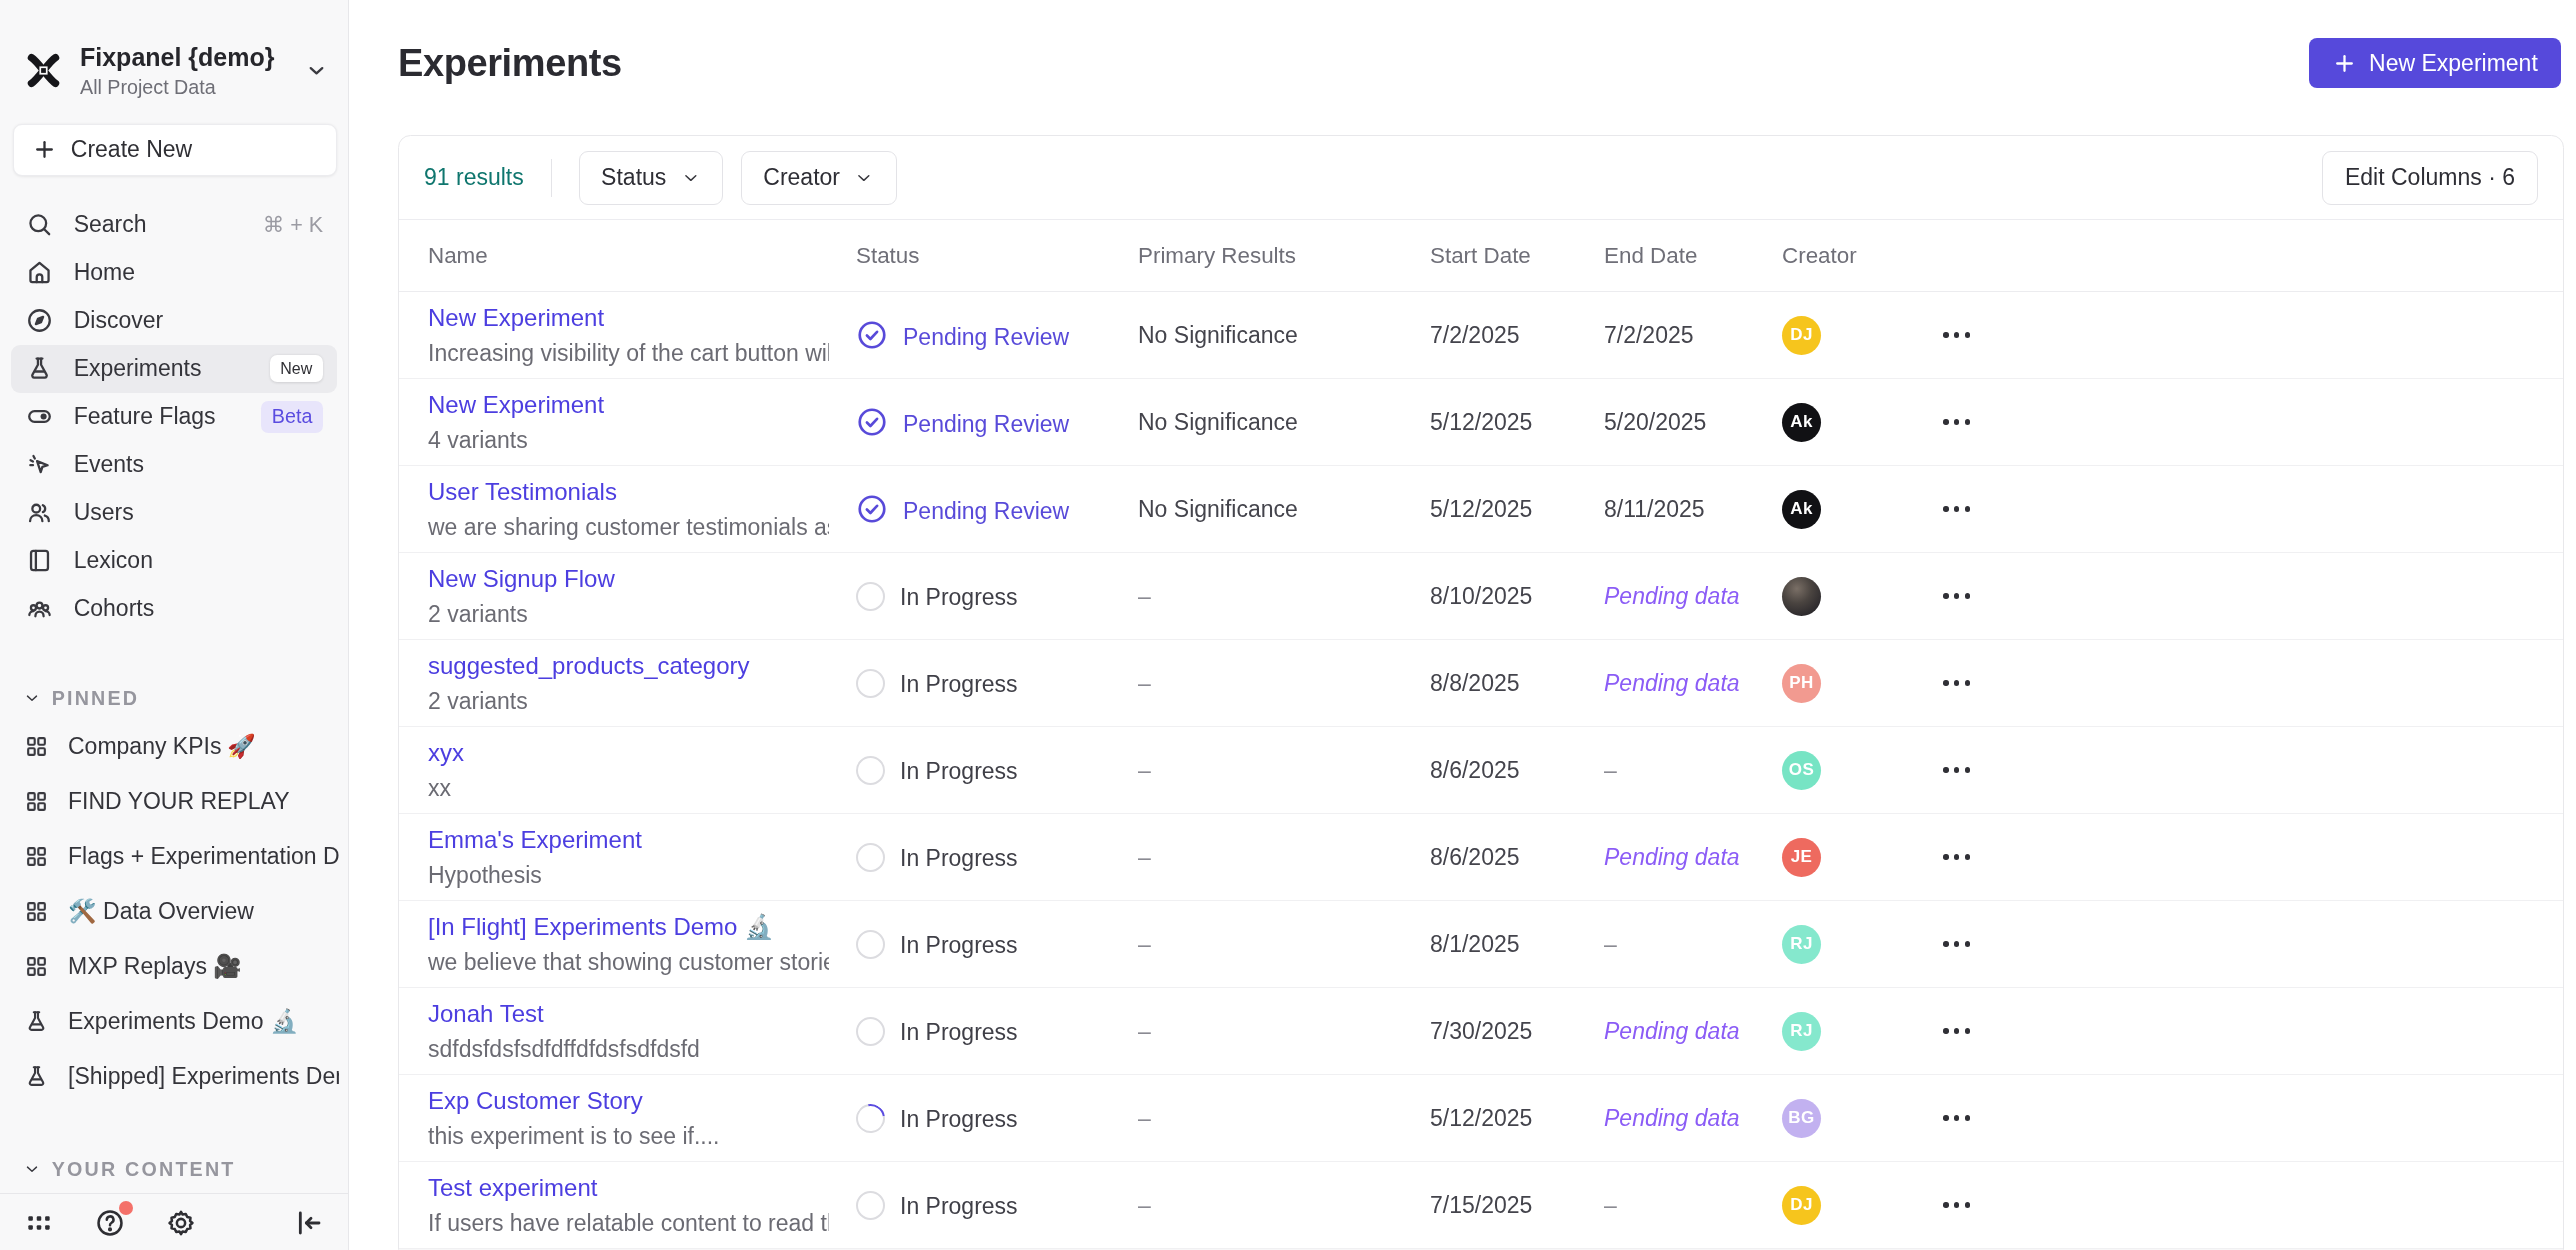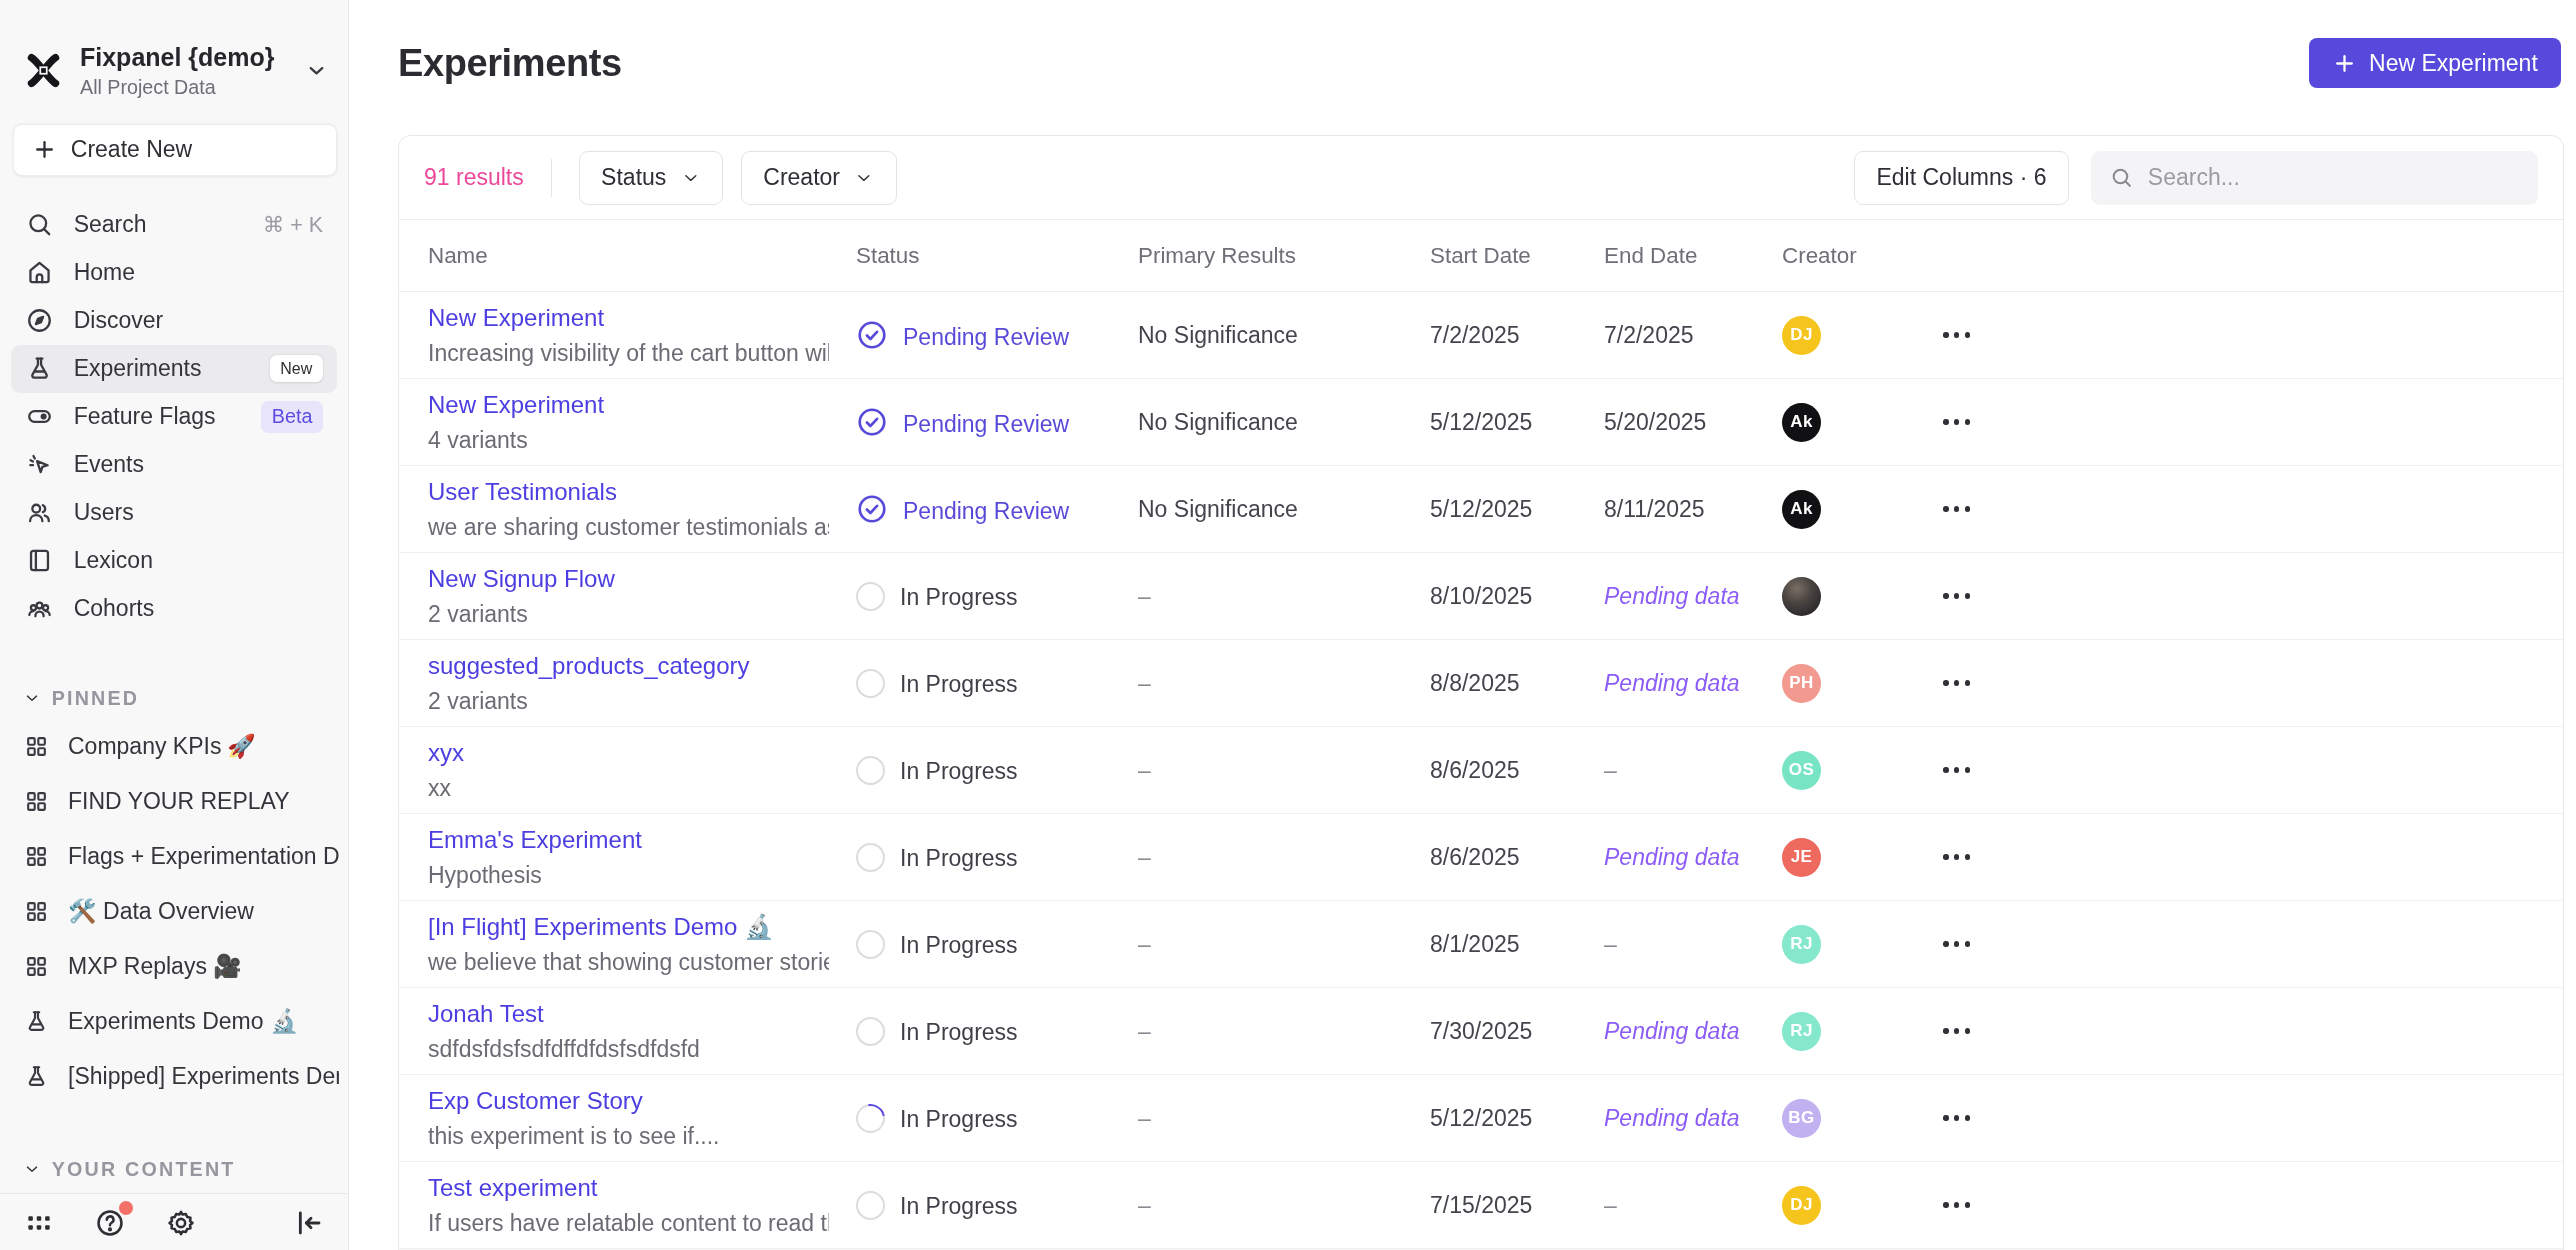--- a/index.html
+++ b/index.html
@@ -40,21 +40,21 @@
 
   
   .main { flex:1; min-width:0; padding:0 12.5px 0 49px; }
   .page-header { margin-top:38px; display:flex; align-items:center; justify-content:space-between; padding-right:2.7px; }
   .page-title { font-size:38px; font-weight:bold; color:#2b2b31; letter-spacing:-0.4px; }
   .btn-primary { height:50px; background:#5649db; border:none; border-radius:8px; color:#fff; font-size:23px; font-family:inherit; display:flex; align-items:center; gap:12.5px; padding:0 23px; cursor:pointer; }
   .btn-primary .nicon { width:25px; height:25px; }
 
   .card { margin-top:47px; border:0.9px solid #e8e8eb; border-radius:12.5px; background:#fff; height:1127px; overflow:hidden; }
   .toolbar { height:83px; display:flex; align-items:center; padding:0 25px; }
-  .results { font-size:23px; color:#ec4899; }
+  .results { font-size:23px; color:#0f766e; }
   .vdiv { width:0.9px; height:38px; background:#e4e4e8; margin:0 27px; }
   .btn-ghost { height:54px; background:#fff; border:0.9px solid #e3e3e7; border-radius:9px; font-size:23px; font-family:inherit; color:#2e2e35; display:flex; align-items:center; gap:14.3px; padding:0 21.5px; cursor:pointer; white-space:nowrap; }
   .btn-ghost + .btn-ghost { margin-left:18px; }
   .btn-ghost .chev svg { width:19.7px; height:19.7px; }
   .tb-spacer { flex:1; }
   .searchbox { width:447px; height:54px; background:#f4f4f6; border-radius:9px; display:flex; align-items:center; gap:14.3px; padding:0 18px; margin-left:21.5px; }
   .searchbox .nicon { width:25px; height:25px; color:#8a8a92; flex:0 0 25px; }
   .searchbox input { flex:1; min-width:0; border:none; outline:none; background:transparent; font-size:23px; font-family:inherit; color:#33333a; }
   .searchbox input::placeholder { color:#9b9ba3; }
 
@@ -388,29 +388,20 @@
                 <svg viewBox="0 0 24 24" fill="none" stroke="currentColor" stroke-width="1.9" stroke-linecap="round" stroke-linejoin="round">
                   <polyline points="6,9.5 12,15 18,9.5"></polyline>
                 </svg>
               </span>
             </button>
           </span>
         <span class="tb-spacer"></span>
         <button class="btn-ghost">
           <span>Edit Columns · 6</span>
         </button>
-        <div class="searchbox">
-          <span class="nicon">
-            <svg viewBox="0 0 24 24" fill="none" stroke="currentColor" stroke-width="2" stroke-linecap="round">
-                <circle cx="11" cy="11" r="6.5"></circle>
-                <line x1="15.9" y1="15.9" x2="20" y2="20"></line>
-              </svg>
-          </span>
-          <input type="text" placeholder="Search..." style="">
-        </div>
       </div>
 
       <div class="grid-row thead" id="thead">
           <span>Name</span>
           <span>Status</span>
           <span>Primary Results</span>
           <span>Start Date</span>
           <span>End Date</span>
           <span>Creator</span>
           <span></span>

